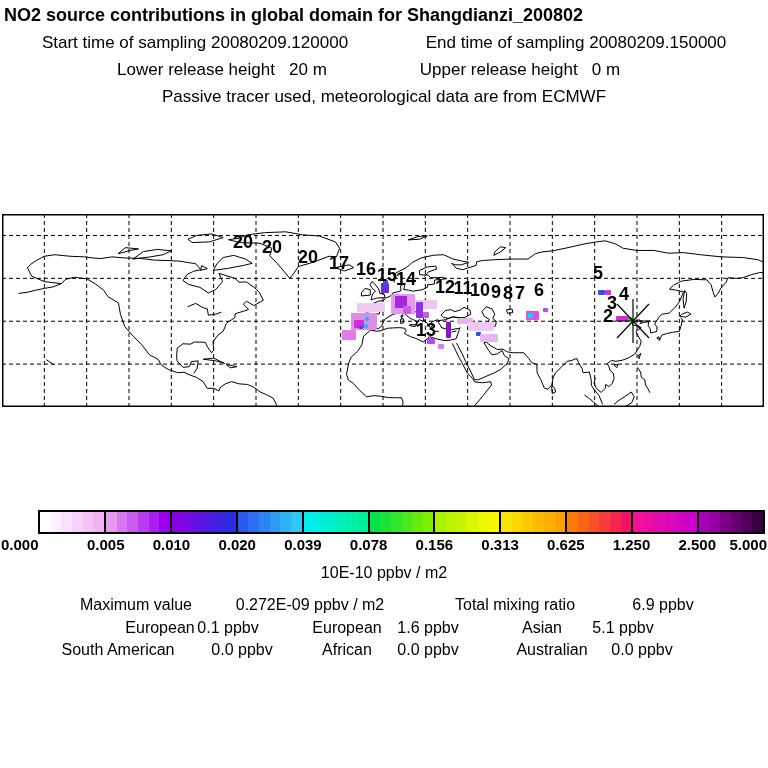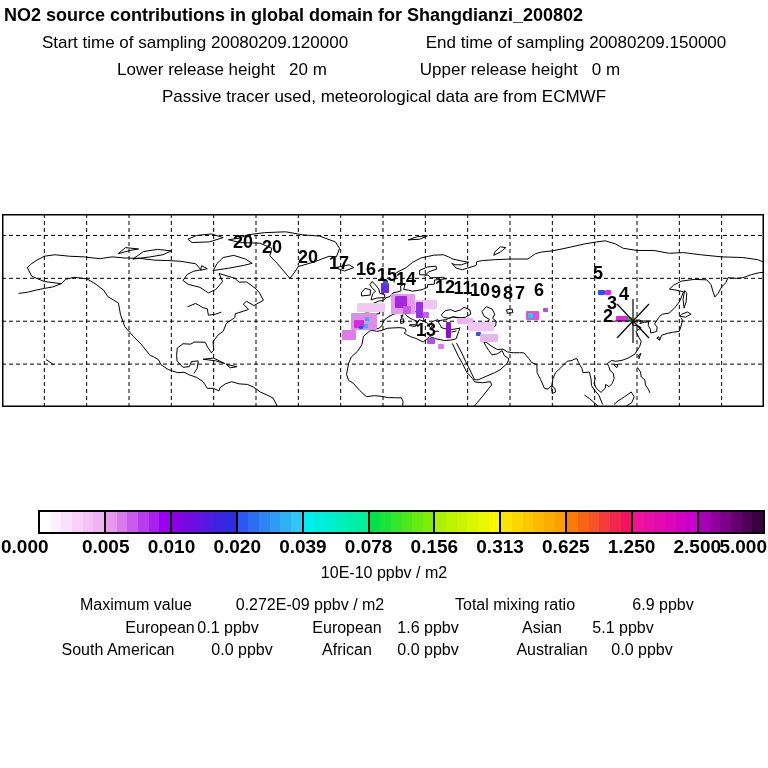--- a/index.html
+++ b/index.html
@@ -17,21 +17,21 @@
   #map{position:absolute;left:2px;top:214px;width:762px;height:152px;}
   #map svg{position:absolute;left:0;top:0;}
   .traj{position:absolute;transform:translate(-50%,-50%);
         font-size:18px;font-weight:bold;line-height:1;}
   #colorbar{position:absolute;left:38px;top:510px;width:727px;height:24px;
             border:2px solid #000;box-sizing:border-box;display:flex;}
   .seg{flex:1;display:flex;}
   .seg + .seg{border-left:2px solid #000;}
   .cell{flex:1;}
   #cb-ticks{position:absolute;left:0;top:536px;width:768px;height:20px;}
-  .tick{position:absolute;font-size:19px;font-weight:bold;white-space:pre;}
+  .tick{position:absolute;font-size:15px;font-weight:bold;white-space:pre;}
   #unit-label{left:384px;top:564px;font-size:16px;}
   .stat{position:absolute;transform:translateX(-50%);font-size:16px;white-space:pre;}
 </style>
 </head>
 <body>
 
 <div class="abs" id="title">NO2 source contributions in global domain for Shangdianzi_200802</div>
 <div class="abs sub ctr" id="start-time">Start time of sampling 20080209.120000</div>
 <div class="abs sub ctr" id="end-time">End time of sampling 20080209.150000</div>
 <div class="abs sub ctr" id="lower-release">Lower release height   20 m</div>

